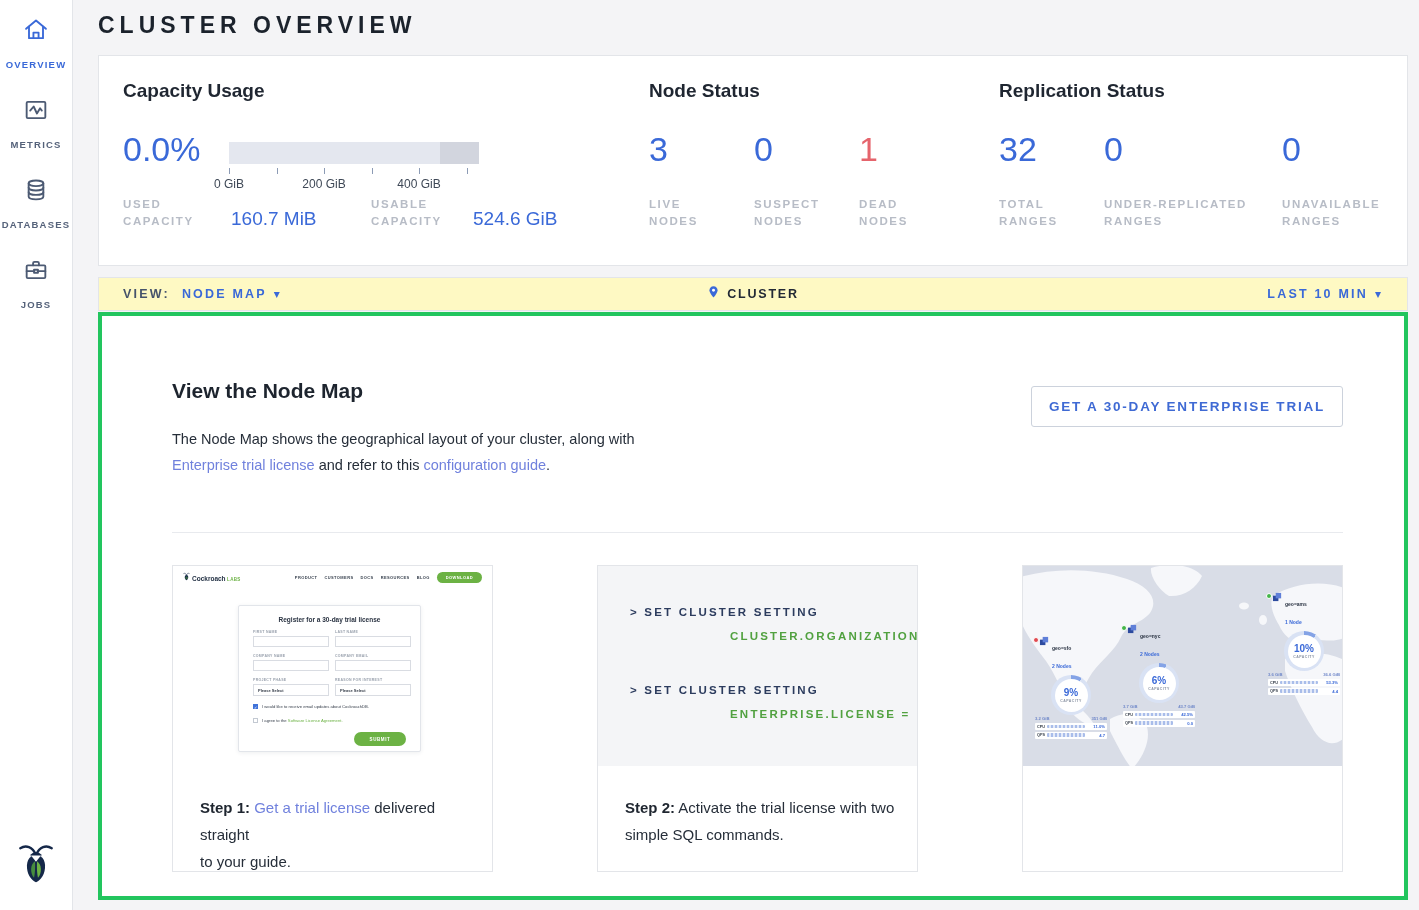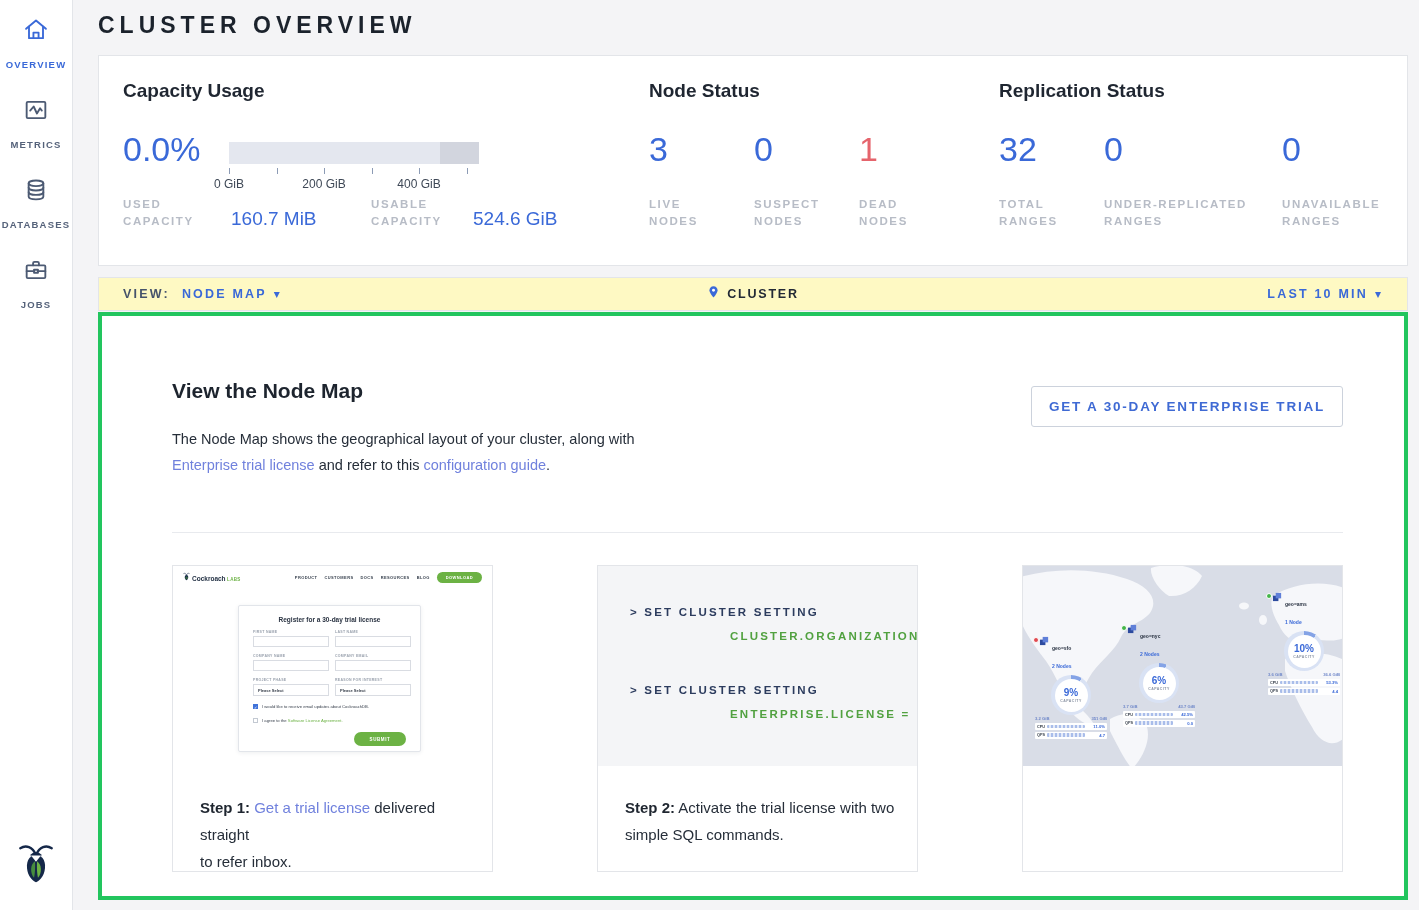--- a/index.html
+++ b/index.html
@@ -330,21 +330,21 @@
             <div class="ms-check-row" style="top:112px;">
               <span class="ms-box"></span>
               <span class="ms-check-txt"><span>I agree to the </span><span class="grn">Software License Agreement.</span></span>
             </div>
             <div class="ms-submit">SUBMIT</div>
           </div>
         </div>
       </div>
       <p class="caption">
         <span class="cap-bold">Step 1:</span> <span class="lnk">Get a trial license</span><span> delivered straight</span><br>
-        <span>to refer inbox.</span>
+        <span>to your guide.</span>
       </p>
     </div>
 
     <div class="card card2">
       <div class="card-media">
         <div class="code-block">
           <div class="code-line" style="top:40px;">&gt; SET CLUSTER SETTING</div>
           <div class="code-arg" style="top:64px;">CLUSTER.ORGANIZATION =</div>
           <div class="code-line" style="top:118px;">&gt; SET CLUSTER SETTING</div>
           <div class="code-arg" style="top:142px;">ENTERPRISE.LICENSE =</div>

